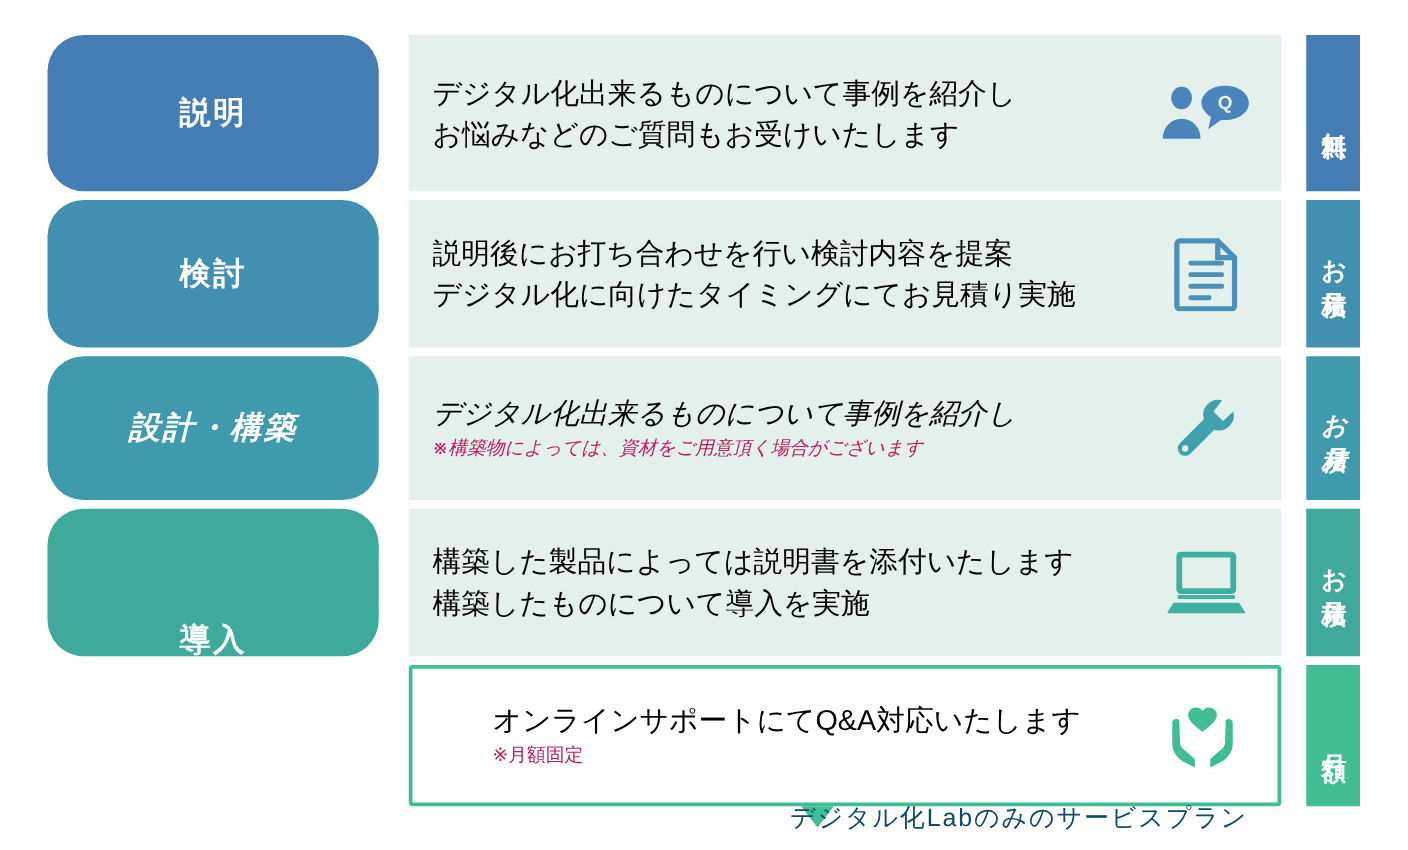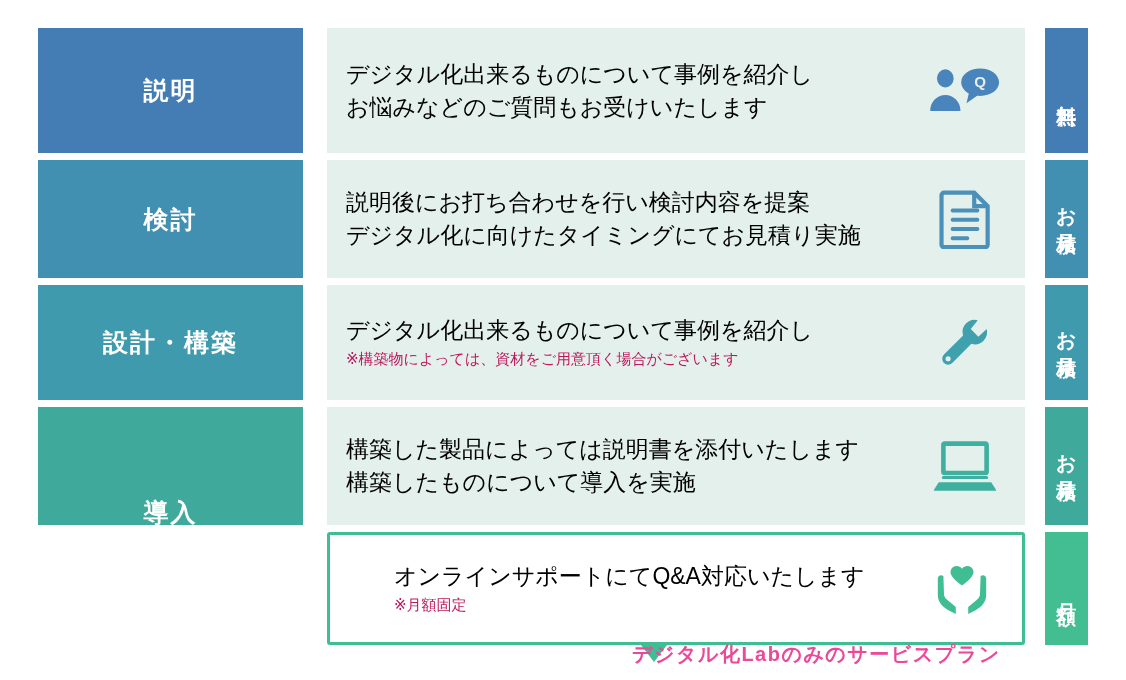--- a/index.html
+++ b/index.html
@@ -28,20 +28,21 @@
   
   .stage {
     position: absolute;
     left: 38px;
     width: 265px;
     top: 0;
     height: 100%;
     display: flex;
     align-items: center;
     justify-content: center;
+    border-radius: 29px;
   }
   .stage-label {
     color: #ffffff;
     font-weight: bold;
     font-size: 25px;
     letter-spacing: 2px;
     line-height: 1;
     white-space: nowrap;
   }
 
@@ -119,23 +120,23 @@
     height: 0;
     border-left: 13px solid transparent;
     border-right: 13px solid transparent;
     border-top: 17px solid #3FBE93;
   }
   .caption {
     position: absolute;
     left: 632px;
     top: 641px;
     width: 400px;
-    color: #ec4899;
+    color: #0c4a6e;
     font-size: 20px;
-    font-weight: bold;
+    font-weight: normal;
     letter-spacing: 1.5px;
     white-space: nowrap;
   }
 </style>
 </head>
 <body>
 
 <div id="flow">
     <div class="row" style="top: 28px; height: 125px;">
       <div class="stage" style="background: rgb(68, 124, 180);">
@@ -176,21 +177,21 @@
             <rect x="14" y="33" width="34" height="4.6" rx="2"></rect>
             <rect x="14" y="44" width="34" height="4.6" rx="2"></rect>
             <rect x="14" y="55" width="22" height="4.6" rx="2"></rect>
           </svg>
         </div>
       </div>
       <div class="tag" style="background: rgb(65, 144, 178);">
         <span class="tag-label">お見積り</span>
       </div>
     </div>
-    <div class="row" style="top: 285px; height: 115px;">
+    <div class="row" style="top: 285px; height: 115px; font-style: italic;">
       <div class="stage" style="background: rgb(63, 154, 174);">
         <span class="stage-label">設計・構築</span>
       </div>
       <div class="panel">
         <div class="panel-text">
           <div class="line">デジタル化出来るものについて事例を紹介し</div>
           <div class="line small">※構築物によっては、資材をご用意頂く場合がございます</div>
         </div>
         <div class="panel-icon">
           <svg viewBox="0 0 84 80" width="54" height="51" fill="#3FA0AE" xmlns="http://www.w3.org/2000/svg">

